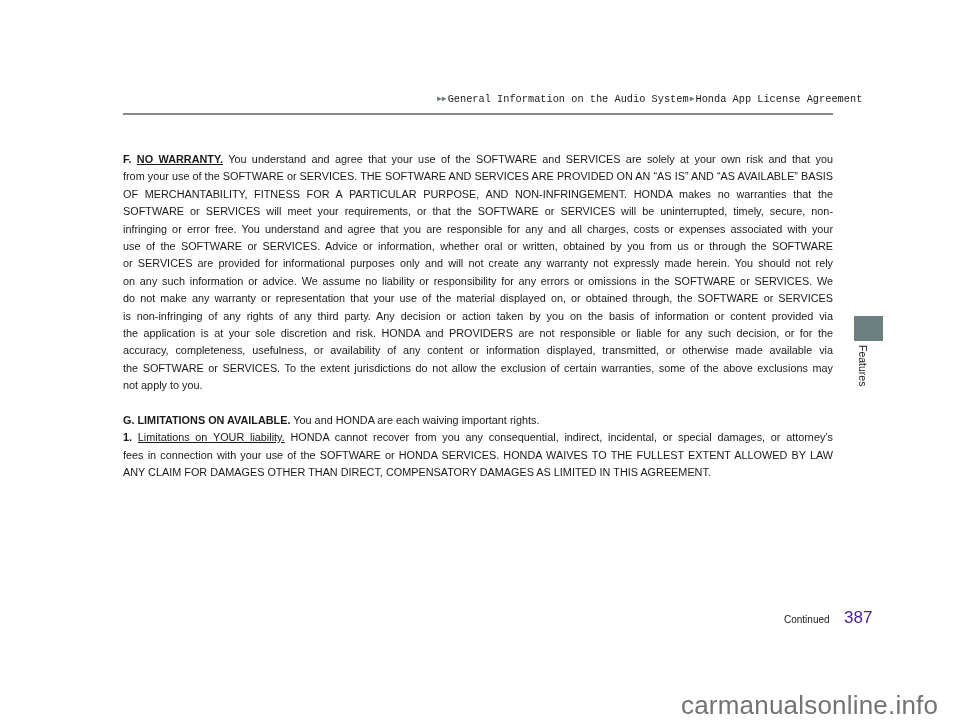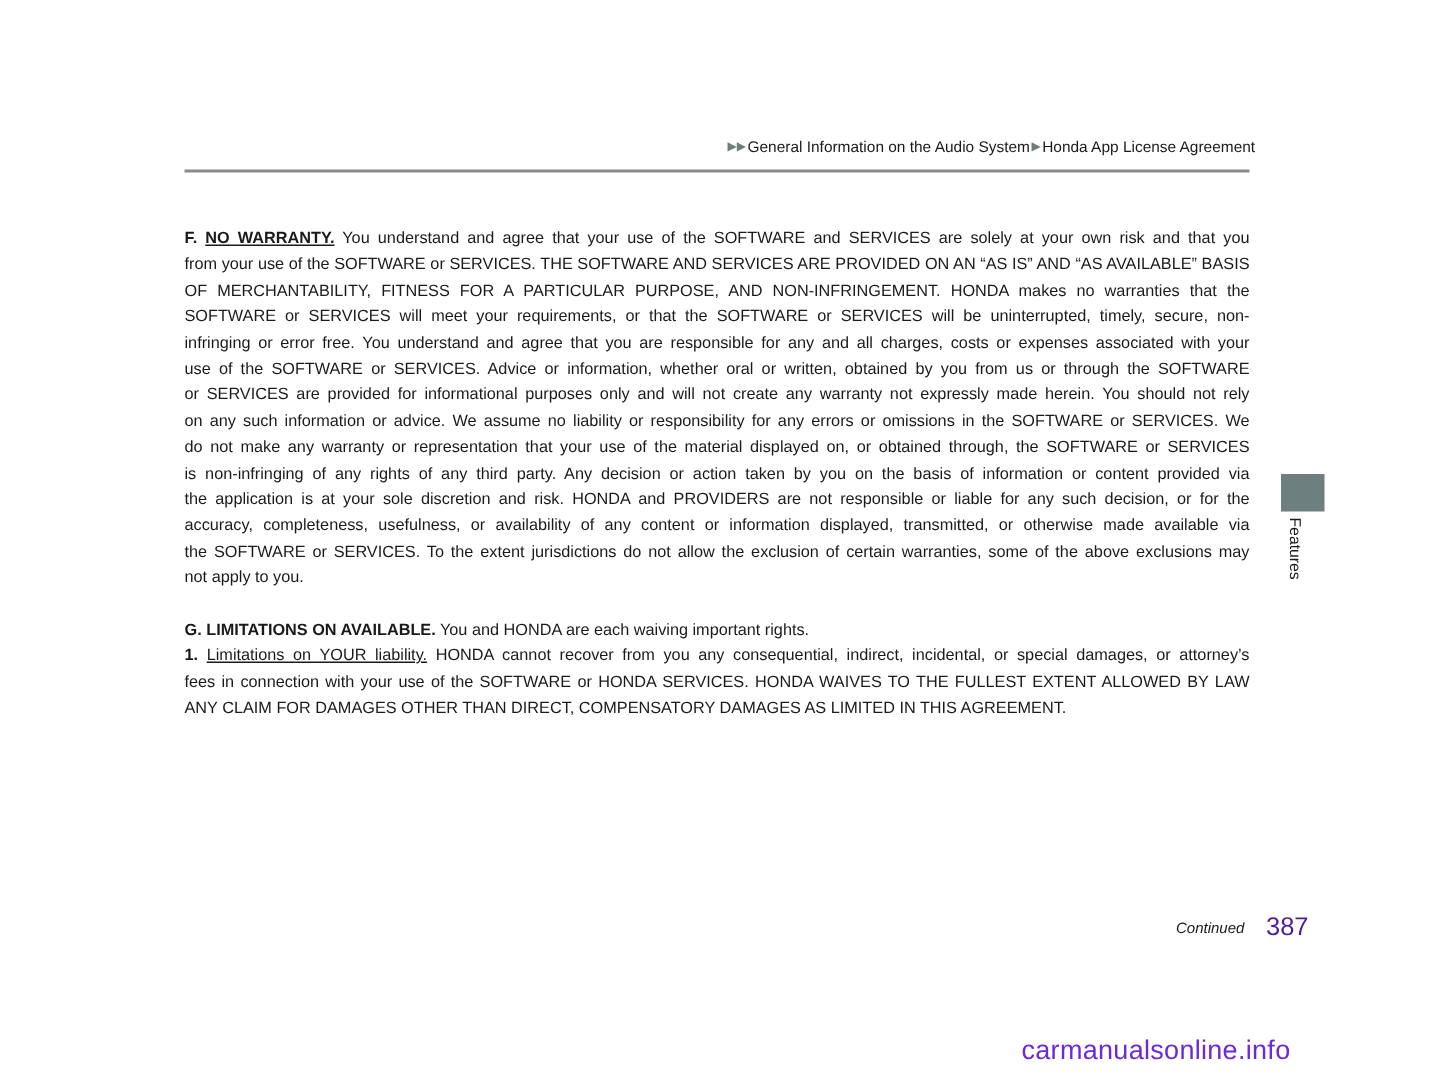--- a/index.html
+++ b/index.html
@@ -2,22 +2,22 @@
 <html><head>
   <meta charset="utf-8">
   <style>
     html, body { margin: 0; padding: 0; }
     body {
       width: 960px; height: 722px; position: relative; overflow: hidden;
       background: #ffffff; color: #1a1a1a;
       font-family: "Liberation Sans", "DejaVu Sans", sans-serif;
     }
     .breadcrumb {
-      position: absolute; left: 484px; top: 93px; width: 373px;
-      text-align: left; font-size: 10.3px; color: #1a1a1a; white-space: nowrap;
+      position: absolute; left: 436px; top: 93px; width: 373px;
+      text-align: left; font-size: 10.3px; color: #1a1a1a; white-space: nowrap; font-family: Liberation Mono, monospace;
     }
     .breadcrumb .arrow { color: #6f7d7d; font-size: 8px; margin: 0 1px; position: relative; top: -1px; }
     .rule {
       position: absolute; left: 123px; top: 113px; width: 710px; height: 1.5px;
       background: #8a8a8a;
     }
     .body-text {
       position: absolute; left: 123px; top: 151px; width: 710px;
       font-size: 10.85px; line-height: 17.4px; color: #1a1a1a;
     }
@@ -29,27 +29,27 @@
     .b { font-weight: bold; }
     .side-tab {
       position: absolute; left: 854px; top: 316px; width: 29px; height: 25px;
       background: #6e7f7f;
     }
     .side-label {
       position: absolute; left: 869px; top: 345px; transform-origin: 0 0;
       transform: rotate(90deg); font-size: 10.5px; color: #1a1a1a; white-space: nowrap;
     }
     .continued {
-      position: absolute; left: 784px; top: 614px; font-size: 10px; font-style: italic; color: #1a1a1a;
+      position: absolute; left: 784px; top: 614px; font-size: 10px; color: #1a1a1a;
     }
     .page-num {
       position: absolute; left: 844px; top: 608px; font-size: 17px; color: #4c1d95;
     }
     .watermark {
-      position: absolute; left: 681px; top: 690px; font-size: 18px; color: #6d28d9;
+      position: absolute; left: 681px; top: 690px; font-size: 26px; color: #737373;
       letter-spacing: 0.2px;
     }
   </style>
 </head>
 <body>
 
 <div class="breadcrumb">
   <span class="arrow">▶▶</span><span>General Information on the Audio System</span><span class="arrow">▶</span><span>Honda App License Agreement</span>
 </div>
 <div class="rule"></div>

